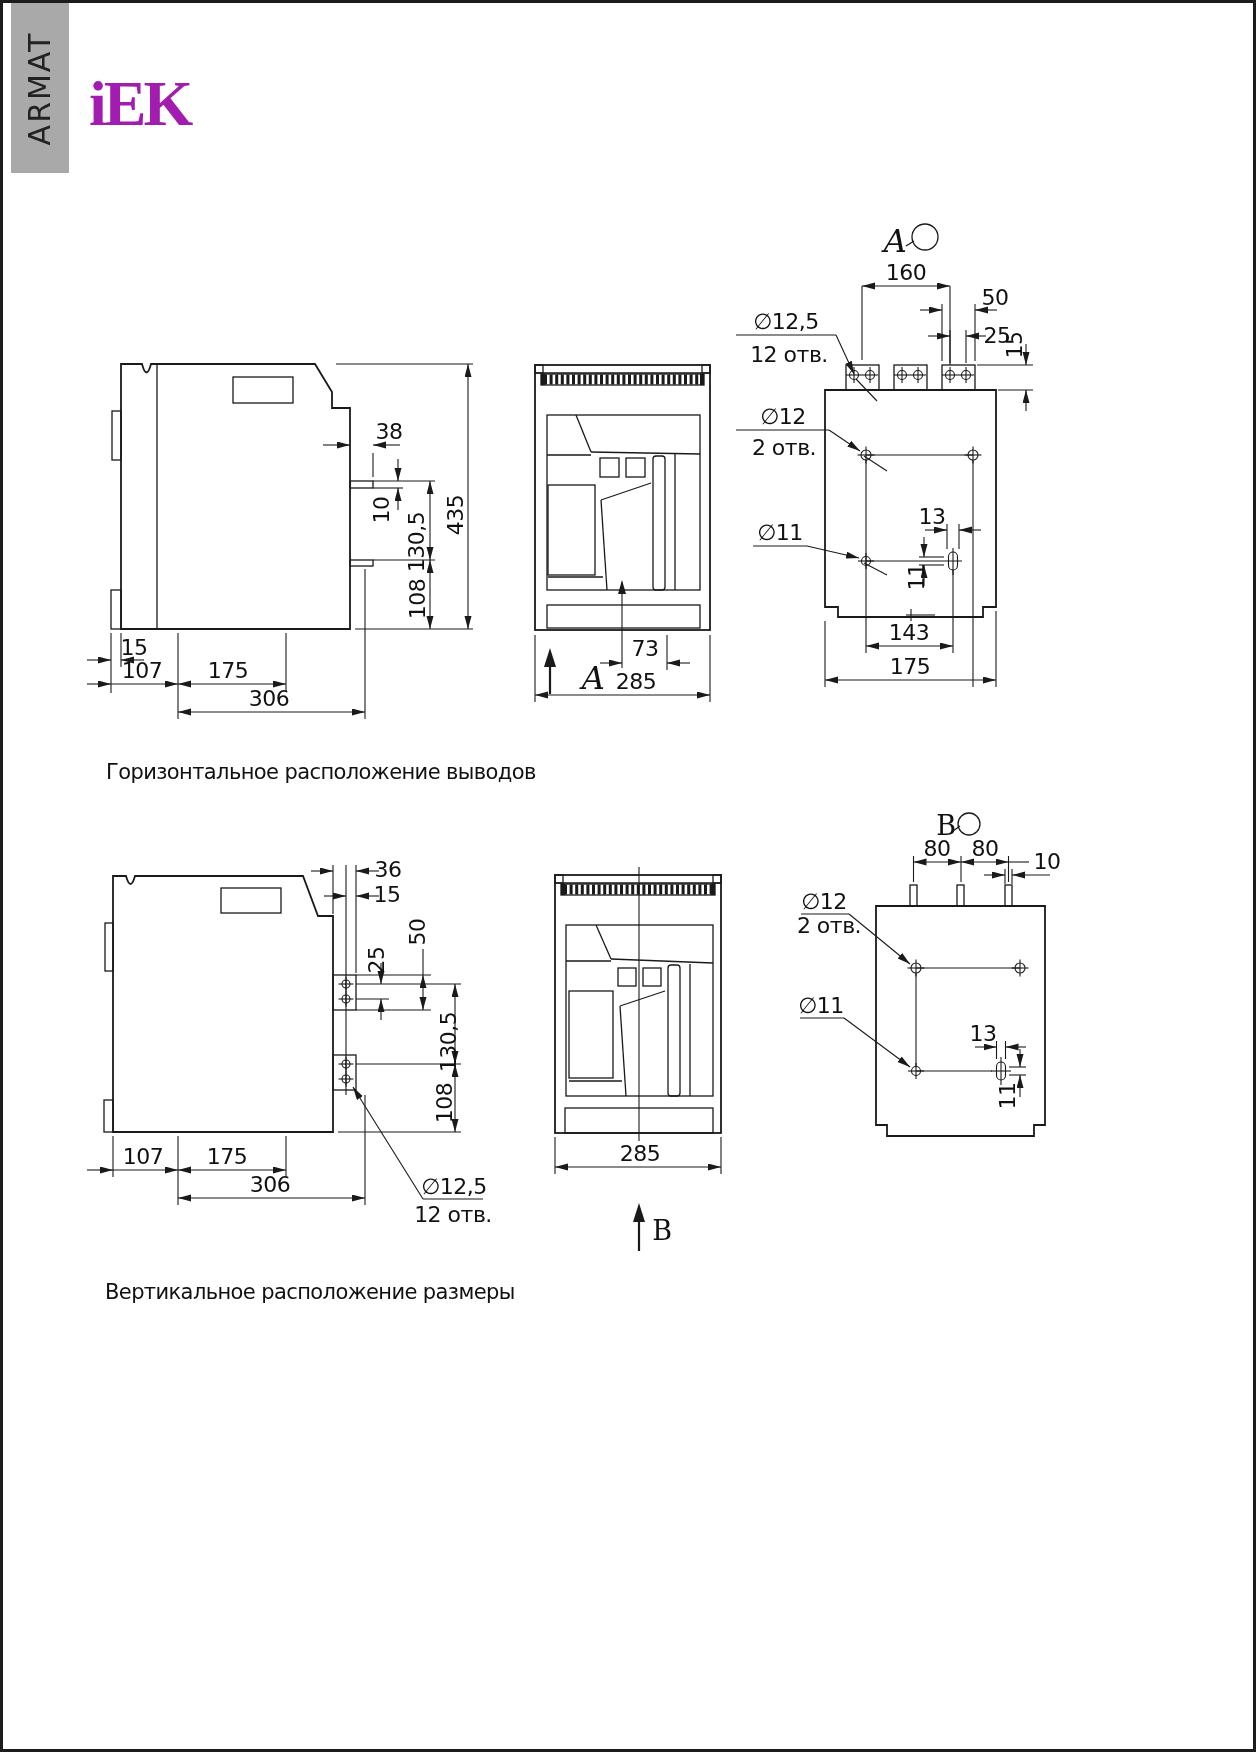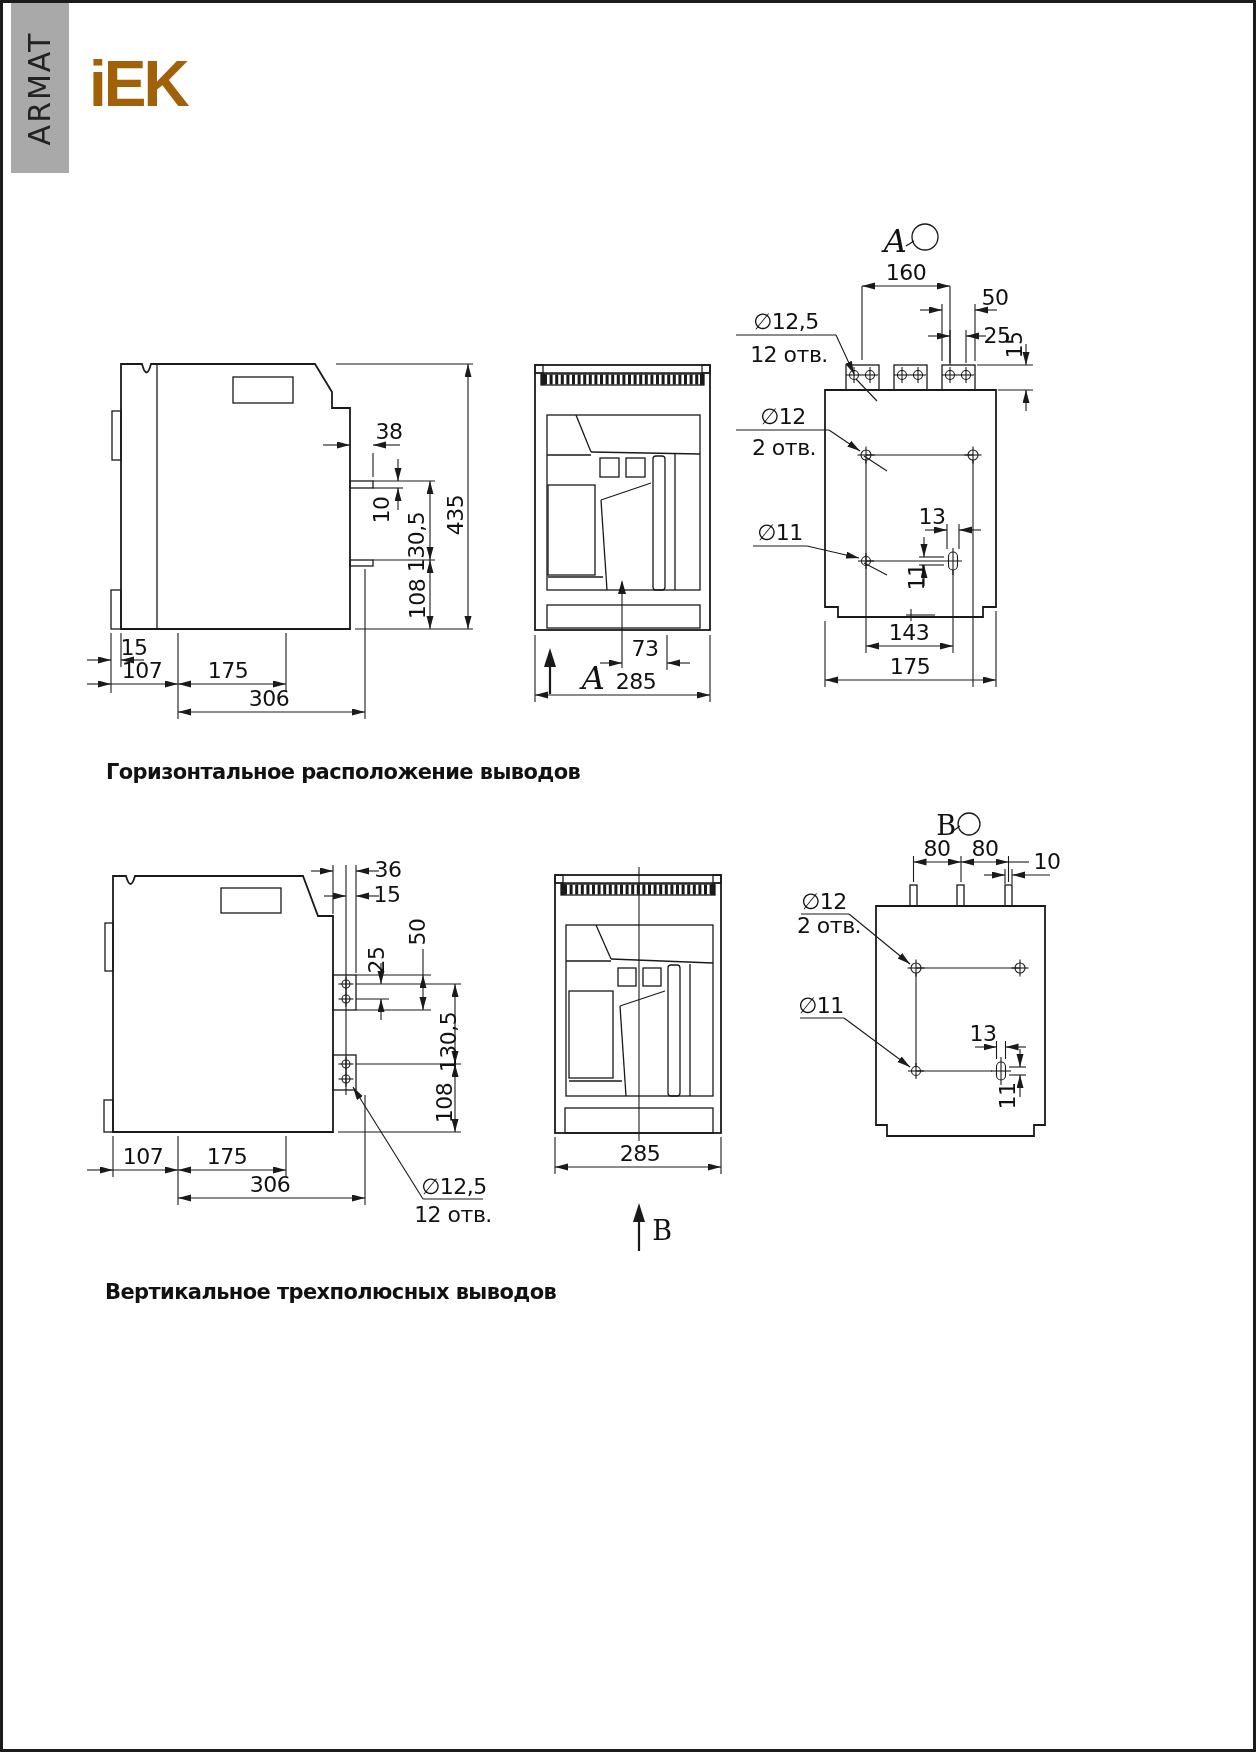--- a/index.html
+++ b/index.html
@@ -3,23 +3,23 @@
 <meta charset="utf-8">
 <style>
   html,body{margin:0;padding:0;background:#e8e8e8;}
   .sheet{position:relative;width:1256px;height:1752px;background:#ffffff;
          border:3px solid #1c1c1c;box-sizing:border-box;overflow:hidden;
          font-family:"DejaVu Sans","Liberation Sans",sans-serif;}
   .armat-tab{position:absolute;left:8px;top:0px;width:58px;height:170px;background:#a9a9a9;
              display:flex;align-items:center;justify-content:center;}
   .armat-tab span{transform:rotate(-90deg);white-space:nowrap;font-size:30px;color:#222;
                   letter-spacing:2px;font-weight:400;}
-  .brand-logo{position:absolute;left:86px;top:44px;font-size:64px;font-weight:800;color:#a16207;
-              letter-spacing:-3px;font-family:Liberation Sans, sans-serif;}
-  .sec-title{position:absolute;font-size:21px;letter-spacing:-0.6px;color:#111;white-space:nowrap;font-weight:bold;}
+  .brand-logo{position:absolute;left:86px;top:64px;font-size:64px;font-weight:800;color:#a21caf;
+              letter-spacing:-3px;font-family:Liberation Serif, serif;}
+  .sec-title{position:absolute;font-size:21px;letter-spacing:-0.6px;color:#111;white-space:nowrap;}
   .caption{position:absolute;left:82px;top:1392px;font-size:25px;letter-spacing:-0.4px;color:#111;white-space:nowrap;}
   svg{position:absolute;left:0;top:0;}
   .o{fill:none;stroke:#1a1a1a;stroke-width:1.8px;}
   .i{fill:none;stroke:#1a1a1a;stroke-width:1.3px;}
   .d{fill:none;stroke:#1a1a1a;stroke-width:1.1px;}
   .fillb{fill:#1a1a1a;stroke:none;}
   .hatch{fill:none;stroke:#1a1a1a;stroke-width:10px;stroke-dasharray:3 2.6;}
   text{font-family:"DejaVu Sans","Liberation Sans",sans-serif;font-size:22px;fill:#111;
        letter-spacing:-0.5px;text-anchor:middle;}
   text.vlab{font-family:"DejaVu Serif","Liberation Serif",serif;font-size:32px;font-style:italic;}
@@ -29,21 +29,21 @@
 <body>
 
 <div class="sheet">
 
   <div class="armat-tab">
     <span>ARMAT</span>
   </div>
   <div class="brand-logo">iEK</div>
 
   <div class="sec-title" style="left:103px;top:757px;">Горизонтальное расположение выводов</div>
-  <div class="sec-title" style="left:102px;top:1277px;">Вертикальное трехполюсных выводов</div>
+  <div class="sec-title" style="left:102px;top:1277px;">Вертикальное расположение размеры</div>
 
   <svg width="1256" height="1752" viewBox="0 0 1256 1752">
     <defs>
       <marker id="ar" orient="auto-start-reverse" markerWidth="14" markerHeight="8" refX="13" refY="3.5" markerUnits="userSpaceOnUse">
         <path d="M0,0 L13,3.5 L0,7 Z" fill="#1a1a1a"></path>
       </marker>
     </defs>
 
     <g>
       <path class="o" d="M118,361 L139,361 Q143.5,378 148,361 L312,361 L329,389 L329,405 L347,405 L347,626 L118,626 Z"></path>

